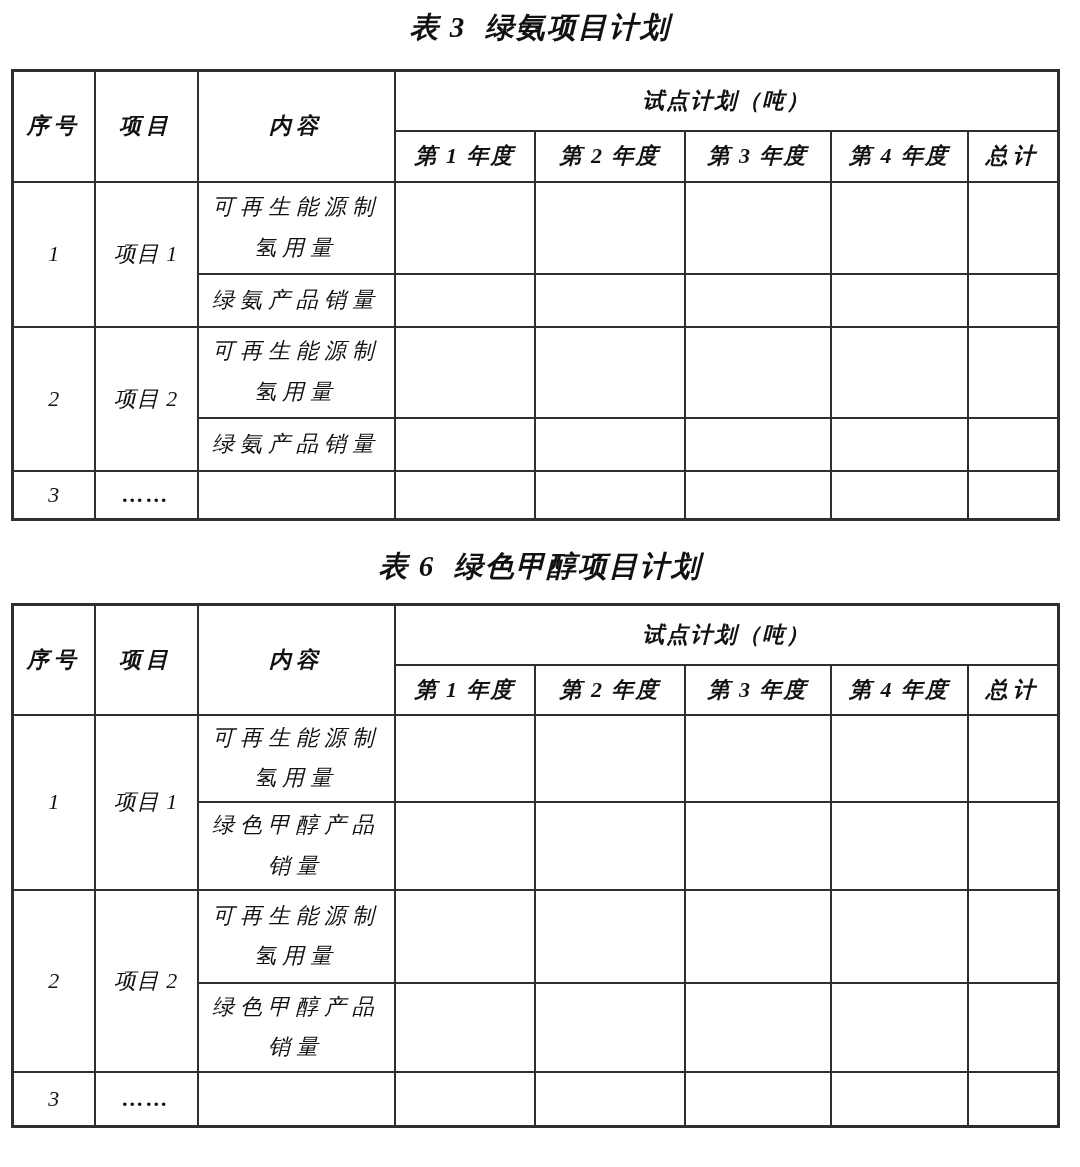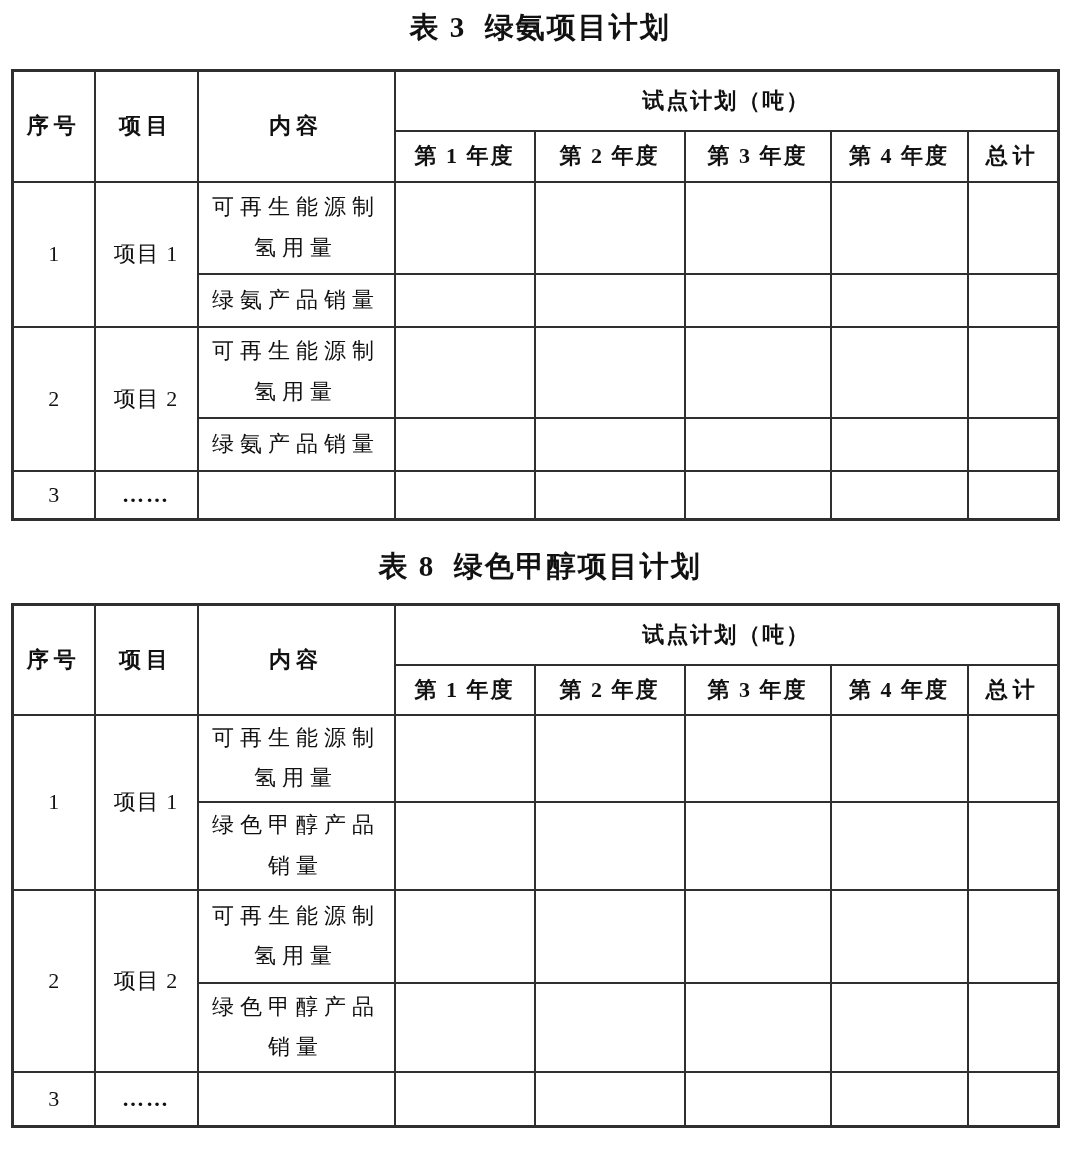--- a/index.html
+++ b/index.html
@@ -8,20 +8,21 @@
     background: #ffffff;
   }
   body {
     width: 1080px;
     height: 1167px;
     font-family: "Liberation Serif", "DejaVu Serif", serif;
     color: #111111;
   }
   .doc {
     padding: 4px 11px 0 11px;
+    font-style: italic;
   }
   .doc-title {
     margin: 0;
     text-align: center;
     font-size: 29px;
     font-weight: bold;
     line-height: 42px;
     letter-spacing: 2px;
     white-space: pre;
     color: #111111;
@@ -152,21 +153,21 @@
         <td class="content-cell"></td>
         <td></td>
         <td></td>
         <td></td>
         <td></td>
         <td></td>
       </tr>
     </tbody>
   </table>
 
-  <h1 class="doc-title second">表 8  绿色甲醇项目计划</h1>
+  <h1 class="doc-title second">表 6  绿色甲醇项目计划</h1>
 
   <table class="doc-table">
     <colgroup>
       <col style="width:82px">
         <col style="width:103px">
         <col style="width:197px">
       <col style="width:140px">
         <col style="width:150px">
         <col style="width:146px">
       <col style="width:137px">

